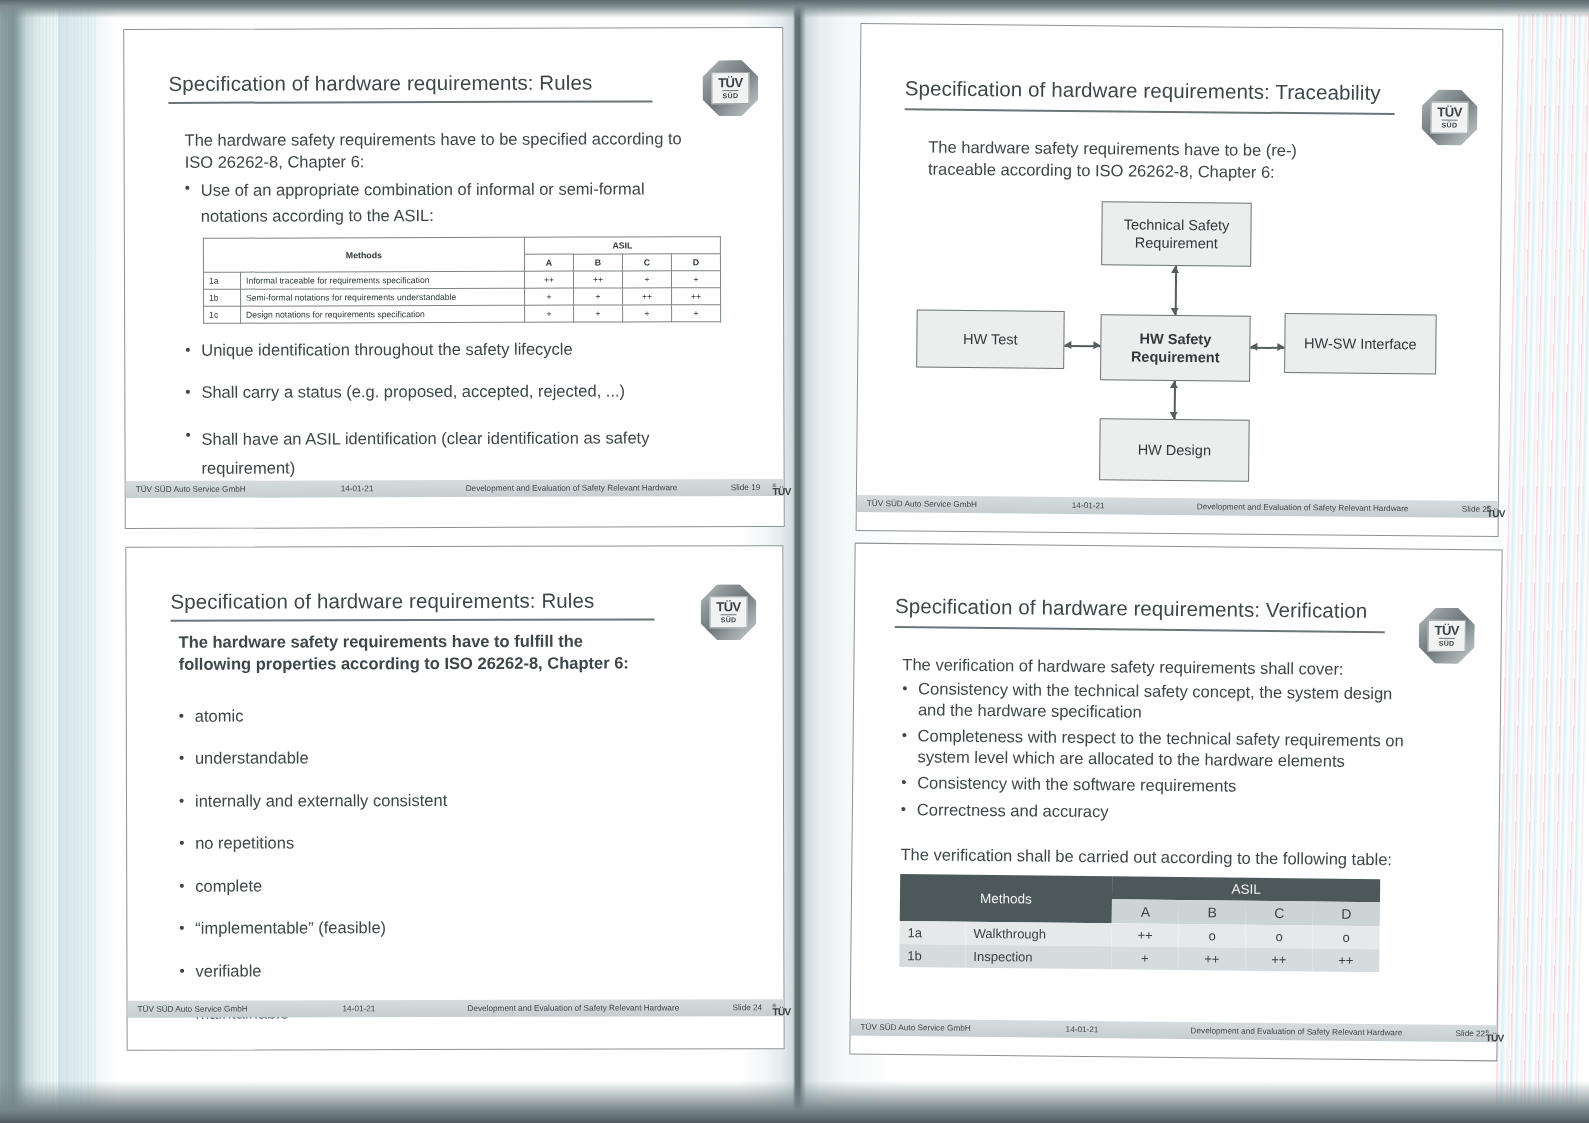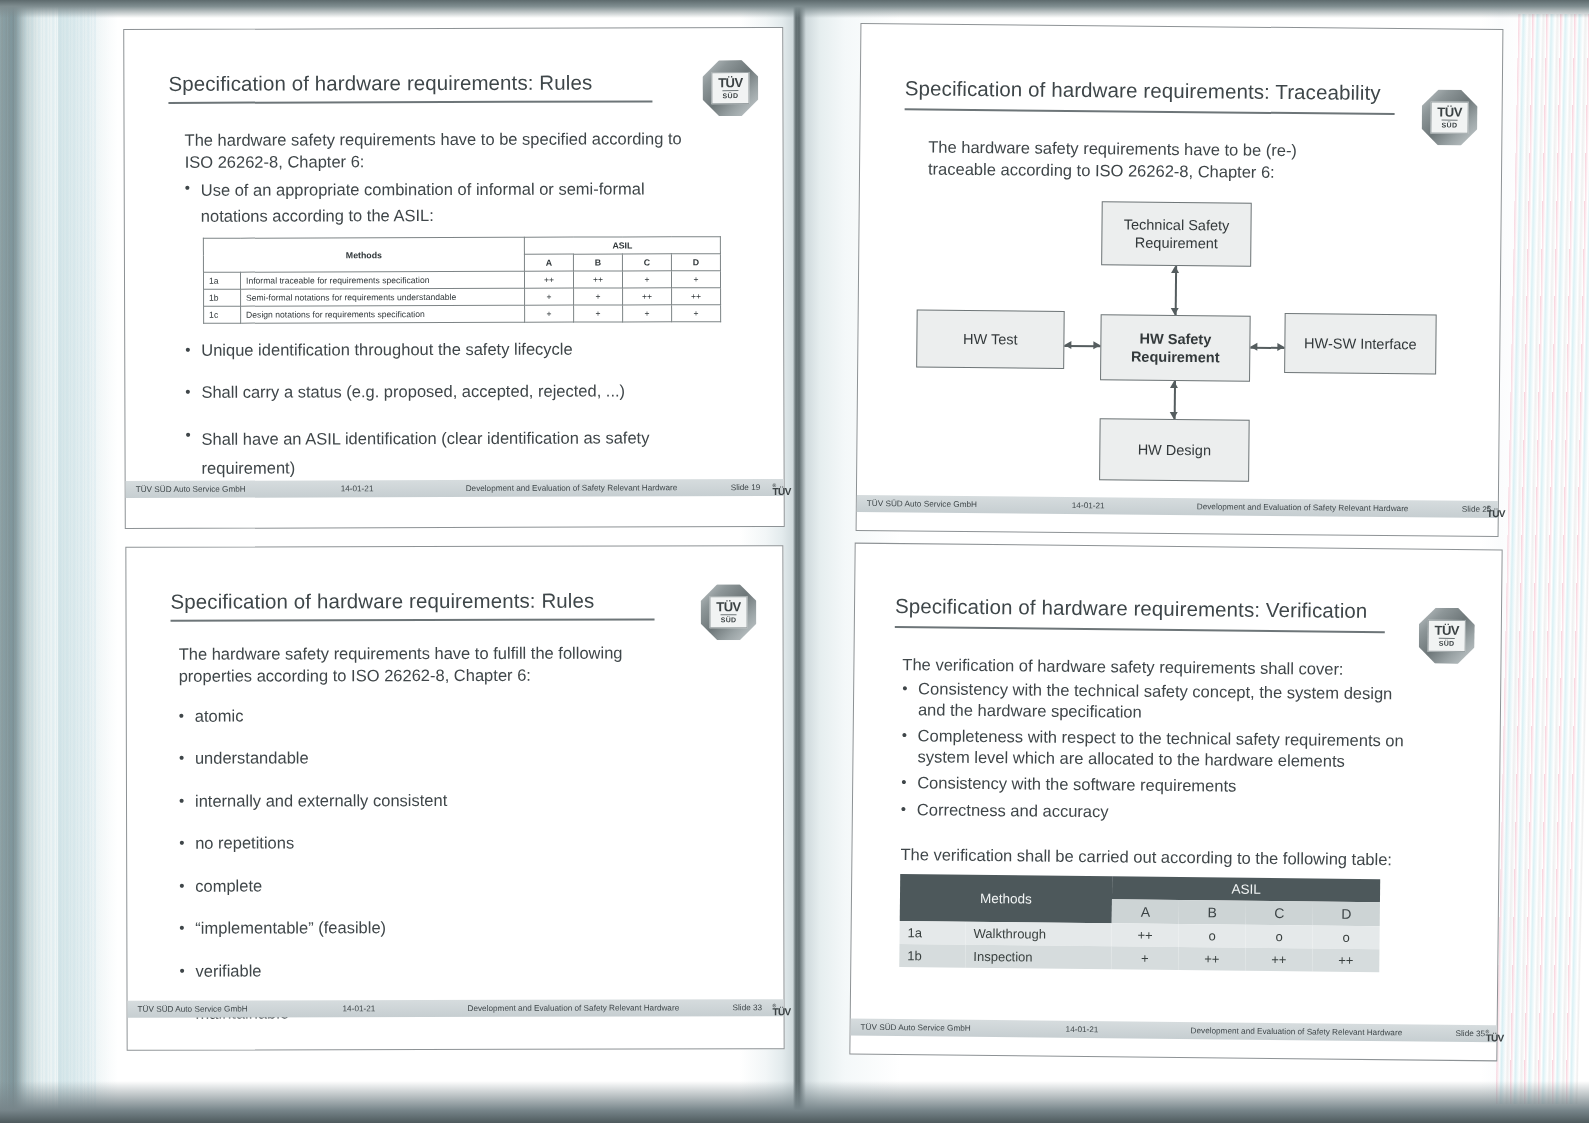--- a/index.html
+++ b/index.html
@@ -217,21 +217,21 @@
 
       <div class="logo" style="right:26px;top:38px;">
         <div class="oct">
             <div class="oct-in">
           <div class="t1">TÜV</div>
           <div class="t2">SÜD</div>
         </div>
           </div>
       </div>
 
-      <div class="body-txt" style="left:52px;top:96px;width:470px;">The hardware safety requirements have to fulfill the following properties according to ISO 26262-8, Chapter 6:</div>
+      <div class="body-txt" style="left:52px;top:84px;width:470px;font-weight:bold;">The hardware safety requirements have to fulfill the following properties according to ISO 26262-8, Chapter 6:</div>
 
       <div class="bullets" style="left:52px;top:158px;width:470px;">
         <div class="bul" style="margin-bottom:21px;">
             <span class="dot">•</span>
             <span class="tx">atomic</span>
           </div>
         <div class="bul" style="margin-bottom:21px;">
             <span class="dot">•</span>
             <span class="tx">understandable</span>
           </div>
@@ -258,21 +258,21 @@
         <div class="bul">
             <span class="dot">•</span>
             <span class="tx">maintainable</span>
           </div>
       </div>
 
       <div class="footer" style="bottom:32px;">
         <span class="f-co">TÜV SÜD Auto Service GmbH</span>
         <span class="f-dt">14-01-21</span>
         <span class="f-ti">Development and Evaluation of Safety Relevant Hardware</span>
-        <span class="f-sl">Slide 33</span>
+        <span class="f-sl">Slide 24</span>
         <span class="f-lg"><span>TÜV</span><sup>®</sup></span>
       </div>
     </div>
   </div>
 
   <div class="slide sl25">
     <div class="inner">
       <div class="title" style="left:44px;top:52px;">Specification of hardware requirements: Traceability</div>
       <div class="rule" style="left:44px;top:84px;width:490px;"></div>
 
@@ -386,18 +386,18 @@
             <td class="r2 c">++</td>
             <td class="r2 c">++</td>
           </tr>
         </tbody>
       </table>
 
       <div class="footer" style="bottom:18px;">
         <span class="f-co">TÜV SÜD Auto Service GmbH</span>
         <span class="f-dt">14-01-21</span>
         <span class="f-ti">Development and Evaluation of Safety Relevant Hardware</span>
-        <span class="f-sl">Slide 35</span>
+        <span class="f-sl">Slide 22</span>
         <span class="f-lg"><span>TÜV</span><sup>®</sup></span>
       </div>
     </div>
   </div>
 </div>
 
 </body></html>

